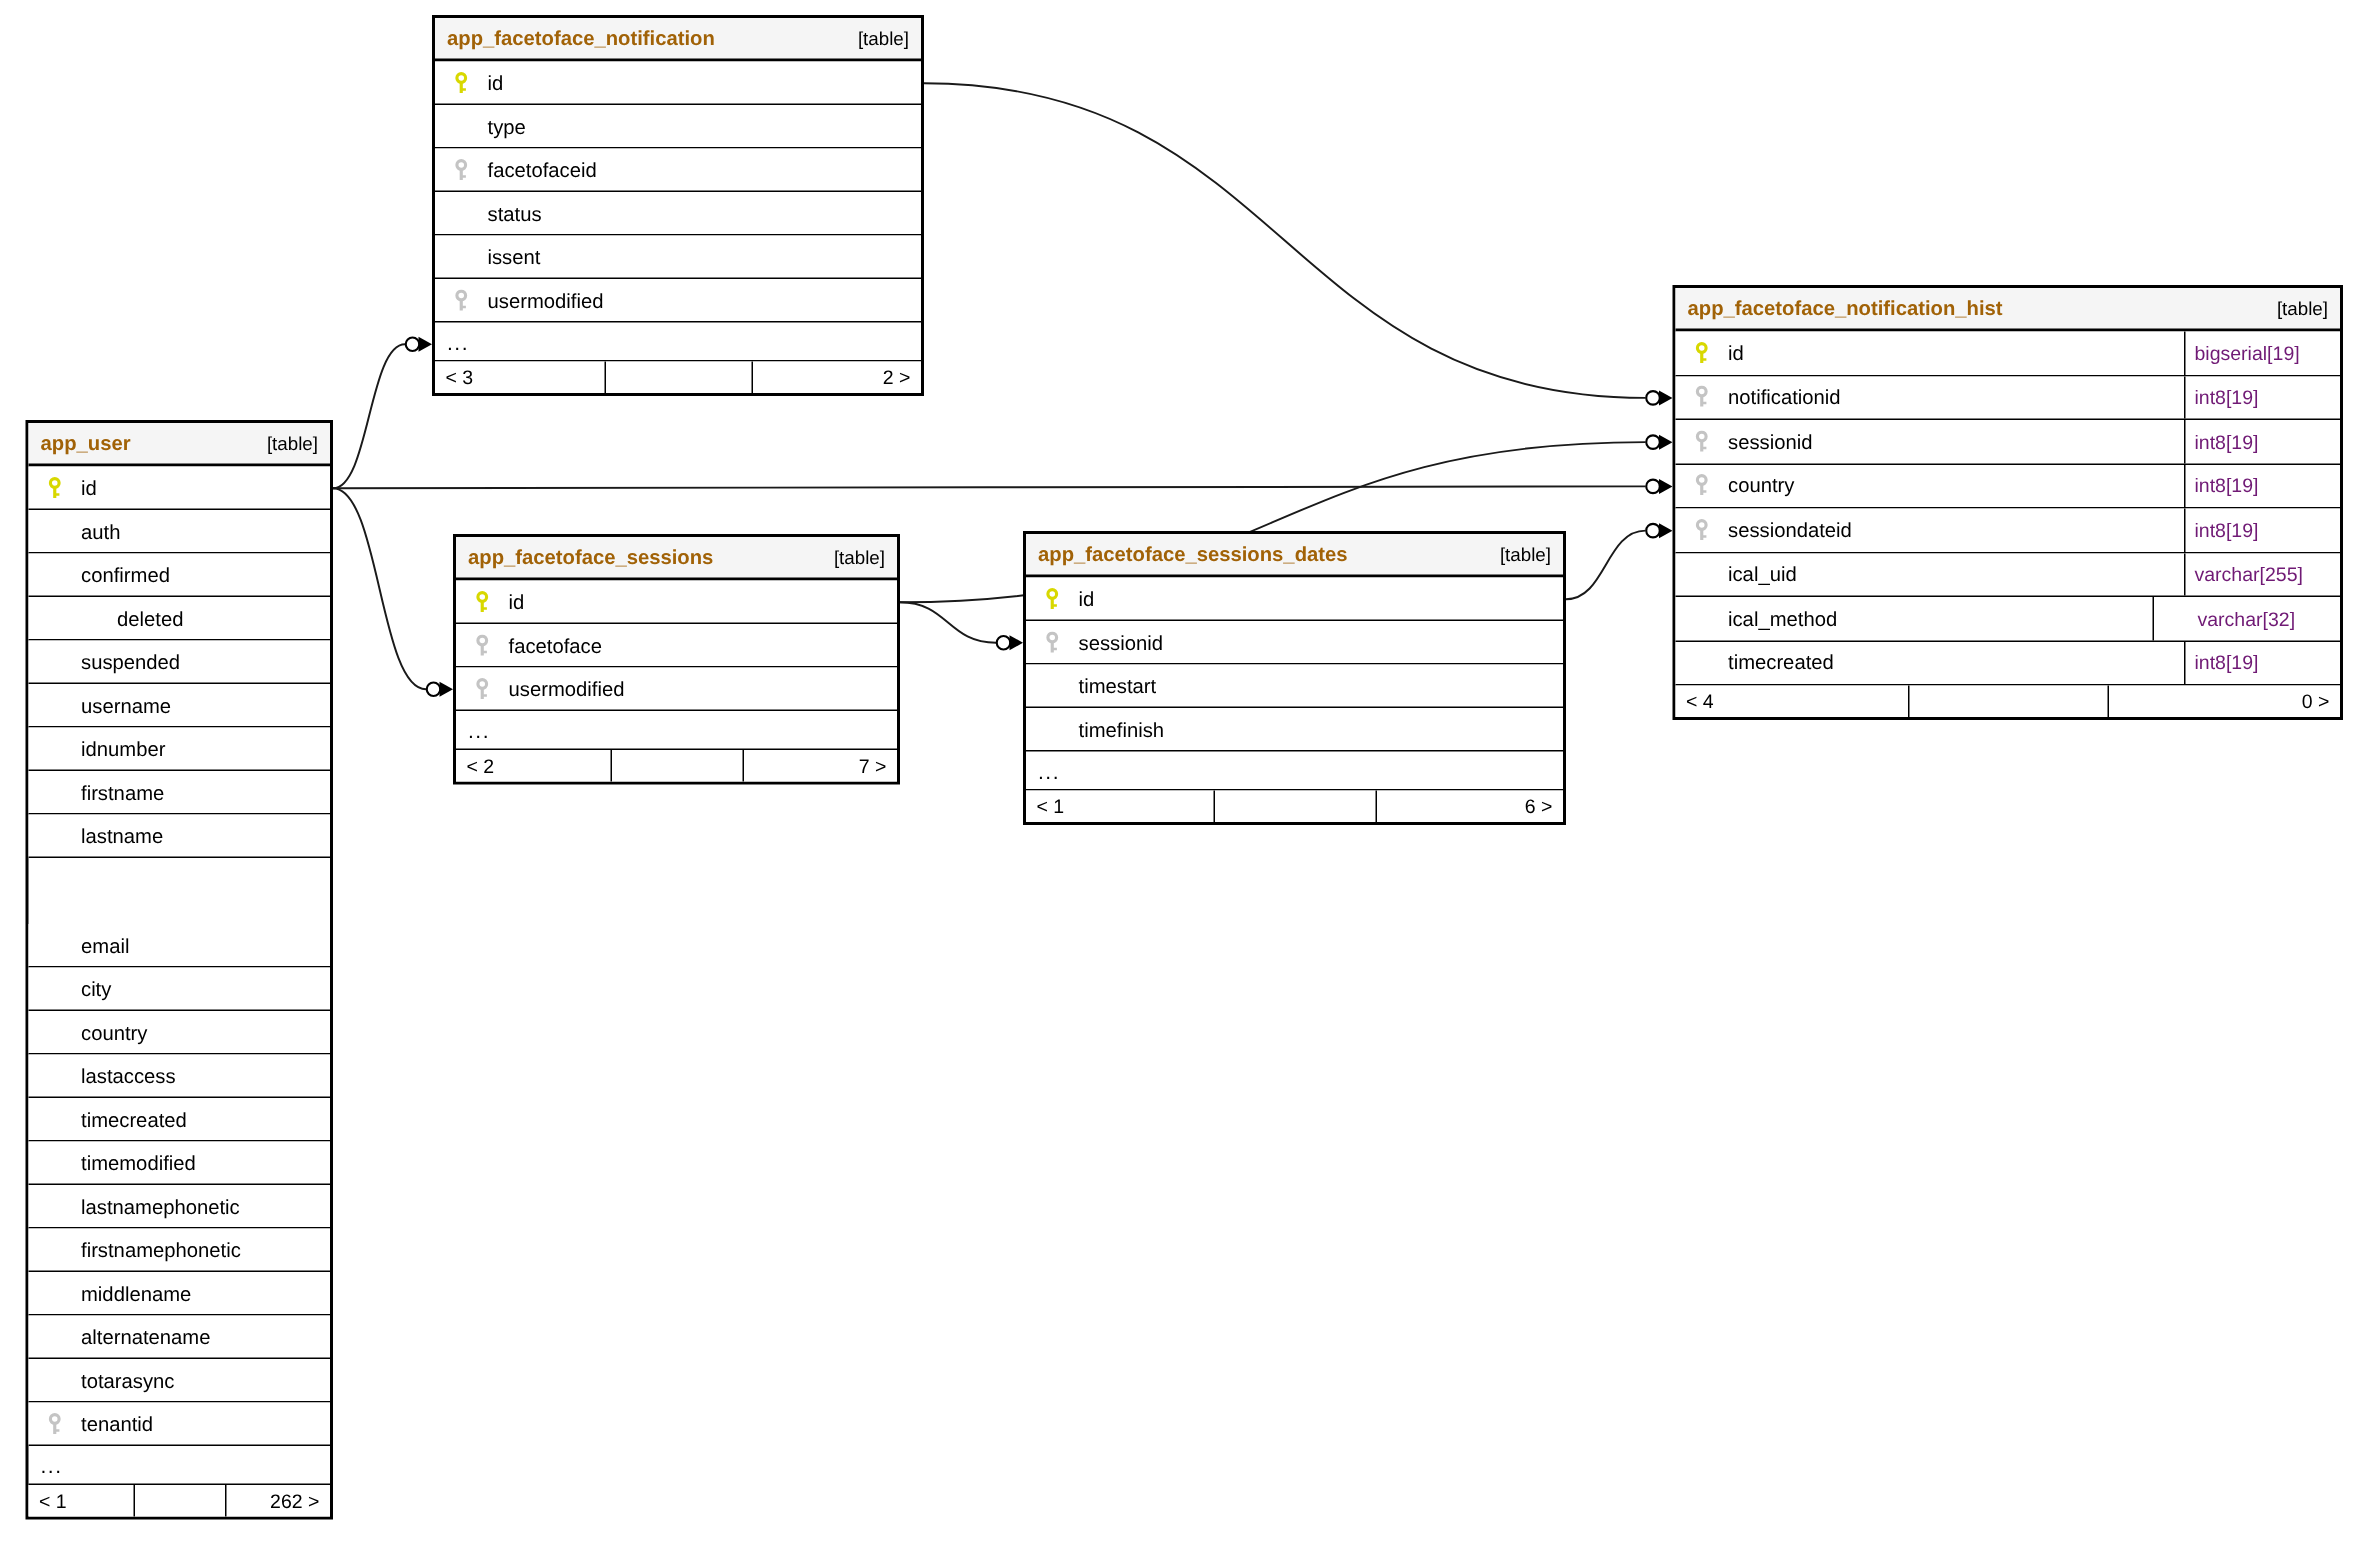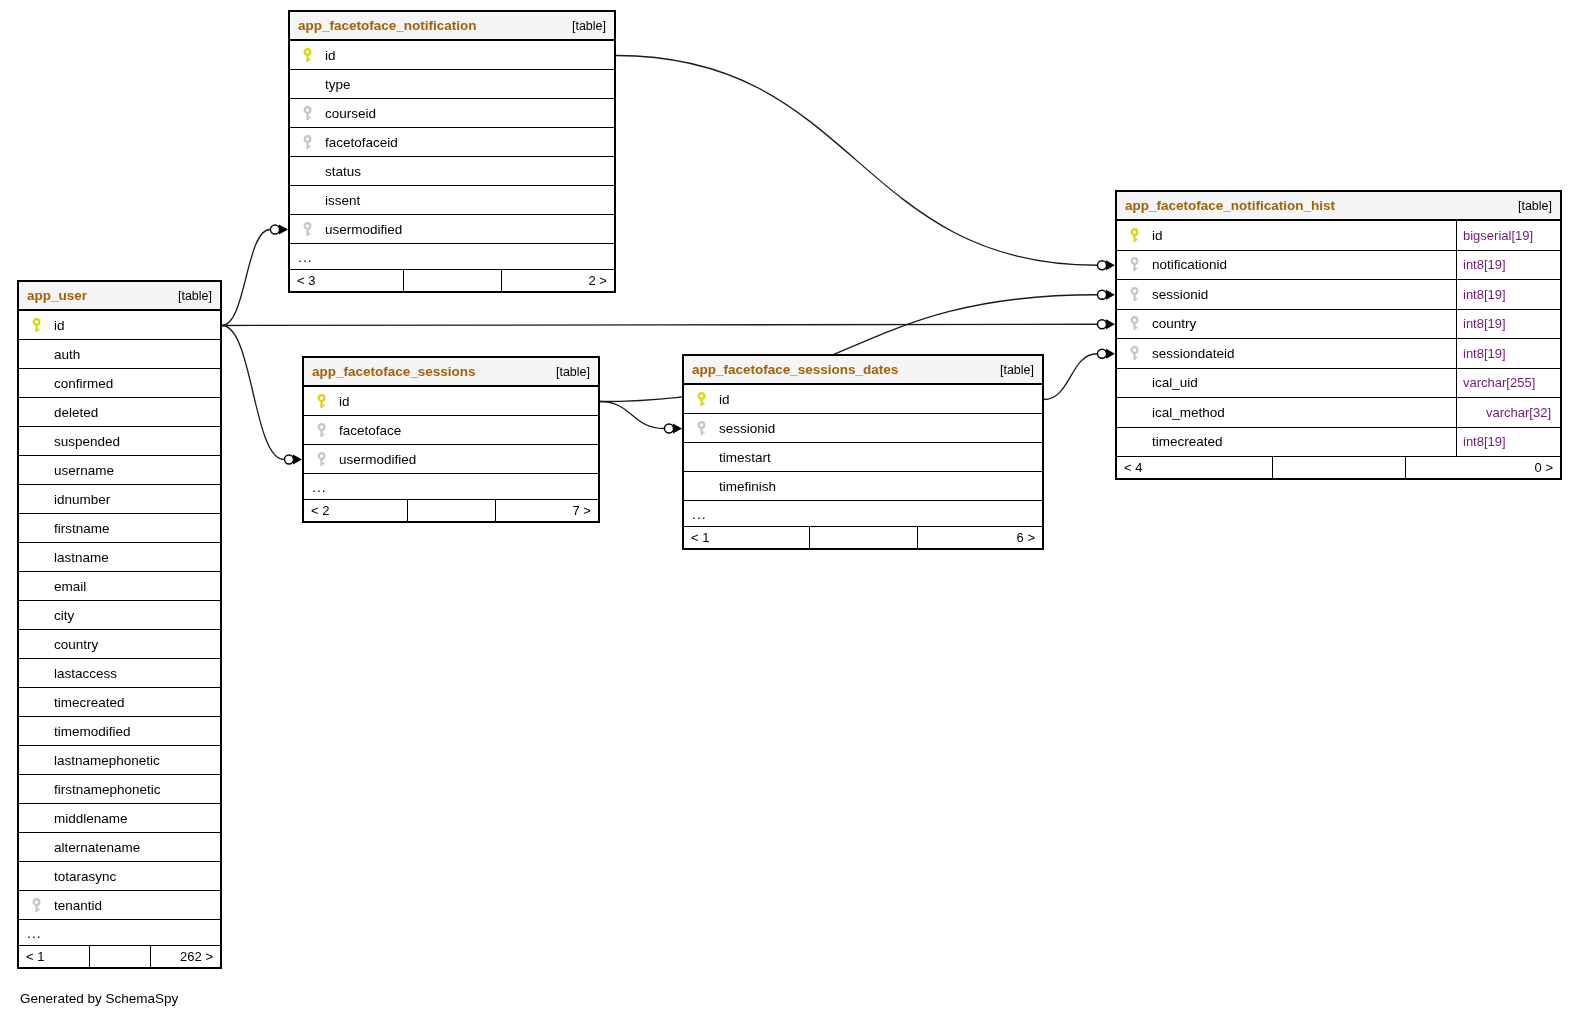--- a/index.html
+++ b/index.html
@@ -103,30 +103,20 @@
         <span class="col-name">type</span>
       </div>
       <div class="tbl-row" style="height: 29px;">
         <span class="key-slot">
           <svg width="11" height="15" viewBox="0 0 11 15">
             <circle cx="5.5" cy="4" r="2.9" fill="none" stroke="#c4c4c4" stroke-width="2.1"></circle>
             <line x1="5.5" y1="6.8" x2="5.5" y2="14" stroke="#c4c4c4" stroke-width="2.1"></line>
             <line x1="5.5" y1="11.6" x2="8.6" y2="11.6" stroke="#c4c4c4" stroke-width="1.7"></line>
           </svg>
         </span>
-        <span class="col-name">courseid</span>
-      </div>
-      <div class="tbl-row" style="height: 29px;">
-        <span class="key-slot">
-          <svg width="11" height="15" viewBox="0 0 11 15">
-            <circle cx="5.5" cy="4" r="2.9" fill="none" stroke="#c4c4c4" stroke-width="2.1"></circle>
-            <line x1="5.5" y1="6.8" x2="5.5" y2="14" stroke="#c4c4c4" stroke-width="2.1"></line>
-            <line x1="5.5" y1="11.6" x2="8.6" y2="11.6" stroke="#c4c4c4" stroke-width="1.7"></line>
-          </svg>
-        </span>
         <span class="col-name">facetofaceid</span>
       </div>
       <div class="tbl-row" style="height: 29px;">
         <span class="key-slot"></span>
         <span class="col-name">status</span>
       </div>
       <div class="tbl-row" style="height: 29px;">
         <span class="key-slot"></span>
         <span class="col-name">issent</span>
       </div>
@@ -163,21 +153,21 @@
         <span class="col-name">id</span>
       </div>
       <div class="tbl-row" style="height: 29px;">
         <span class="key-slot"></span>
         <span class="col-name">auth</span>
       </div>
       <div class="tbl-row" style="height: 29px;">
         <span class="key-slot"></span>
         <span class="col-name">confirmed</span>
       </div>
-      <div class="tbl-row" style="height: 29px;">
+      <div class="tbl-row" style="height: 29px; padding-left: 24px;">
         <span class="key-slot"></span>
         <span class="col-name">deleted</span>
       </div>
       <div class="tbl-row" style="height: 29px;">
         <span class="key-slot"></span>
         <span class="col-name">suspended</span>
       </div>
       <div class="tbl-row" style="height: 29px;">
         <span class="key-slot"></span>
         <span class="col-name">username</span>
@@ -187,21 +177,21 @@
         <span class="col-name">idnumber</span>
       </div>
       <div class="tbl-row" style="height: 29px;">
         <span class="key-slot"></span>
         <span class="col-name">firstname</span>
       </div>
       <div class="tbl-row" style="height: 29px;">
         <span class="key-slot"></span>
         <span class="col-name">lastname</span>
       </div>
-      <div class="tbl-row" style="height: 29px;">
+      <div class="tbl-row" style="height: 29px; margin-top: 44px;">
         <span class="key-slot"></span>
         <span class="col-name">email</span>
       </div>
       <div class="tbl-row" style="height: 29px;">
         <span class="key-slot"></span>
         <span class="col-name">city</span>
       </div>
       <div class="tbl-row" style="height: 29px;">
         <span class="key-slot"></span>
         <span class="col-name">country</span>
@@ -398,21 +388,21 @@
         <span class="col-type" style="width: 104px;">int8[19]</span>
       </div>
       <div class="tbl-row" style="height: 29.5px;">
         <span class="key-slot"></span>
         <span class="col-name">ical_uid</span>
         <span class="col-type" style="width: 104px;">varchar[255]</span>
       </div>
       <div class="tbl-row" style="height: 29.5px;">
         <span class="key-slot"></span>
         <span class="col-name">ical_method</span>
-        <span class="col-type" style="width: 104px; padding-left: 29px;">varchar[32]</span>
+        <span class="col-type" style="width: 125px; padding-left: 29px;">varchar[32]</span>
       </div>
       <div class="tbl-row" style="height: 29.5px;">
         <span class="key-slot"></span>
         <span class="col-name">timecreated</span>
         <span class="col-type" style="width: 104px;">int8[19]</span>
       </div>
       <div class="tbl-footer">
         <div class="cell left">&lt; 4</div>
         <div class="cell mid"></div>
         <div class="cell right">0 &gt;</div>

